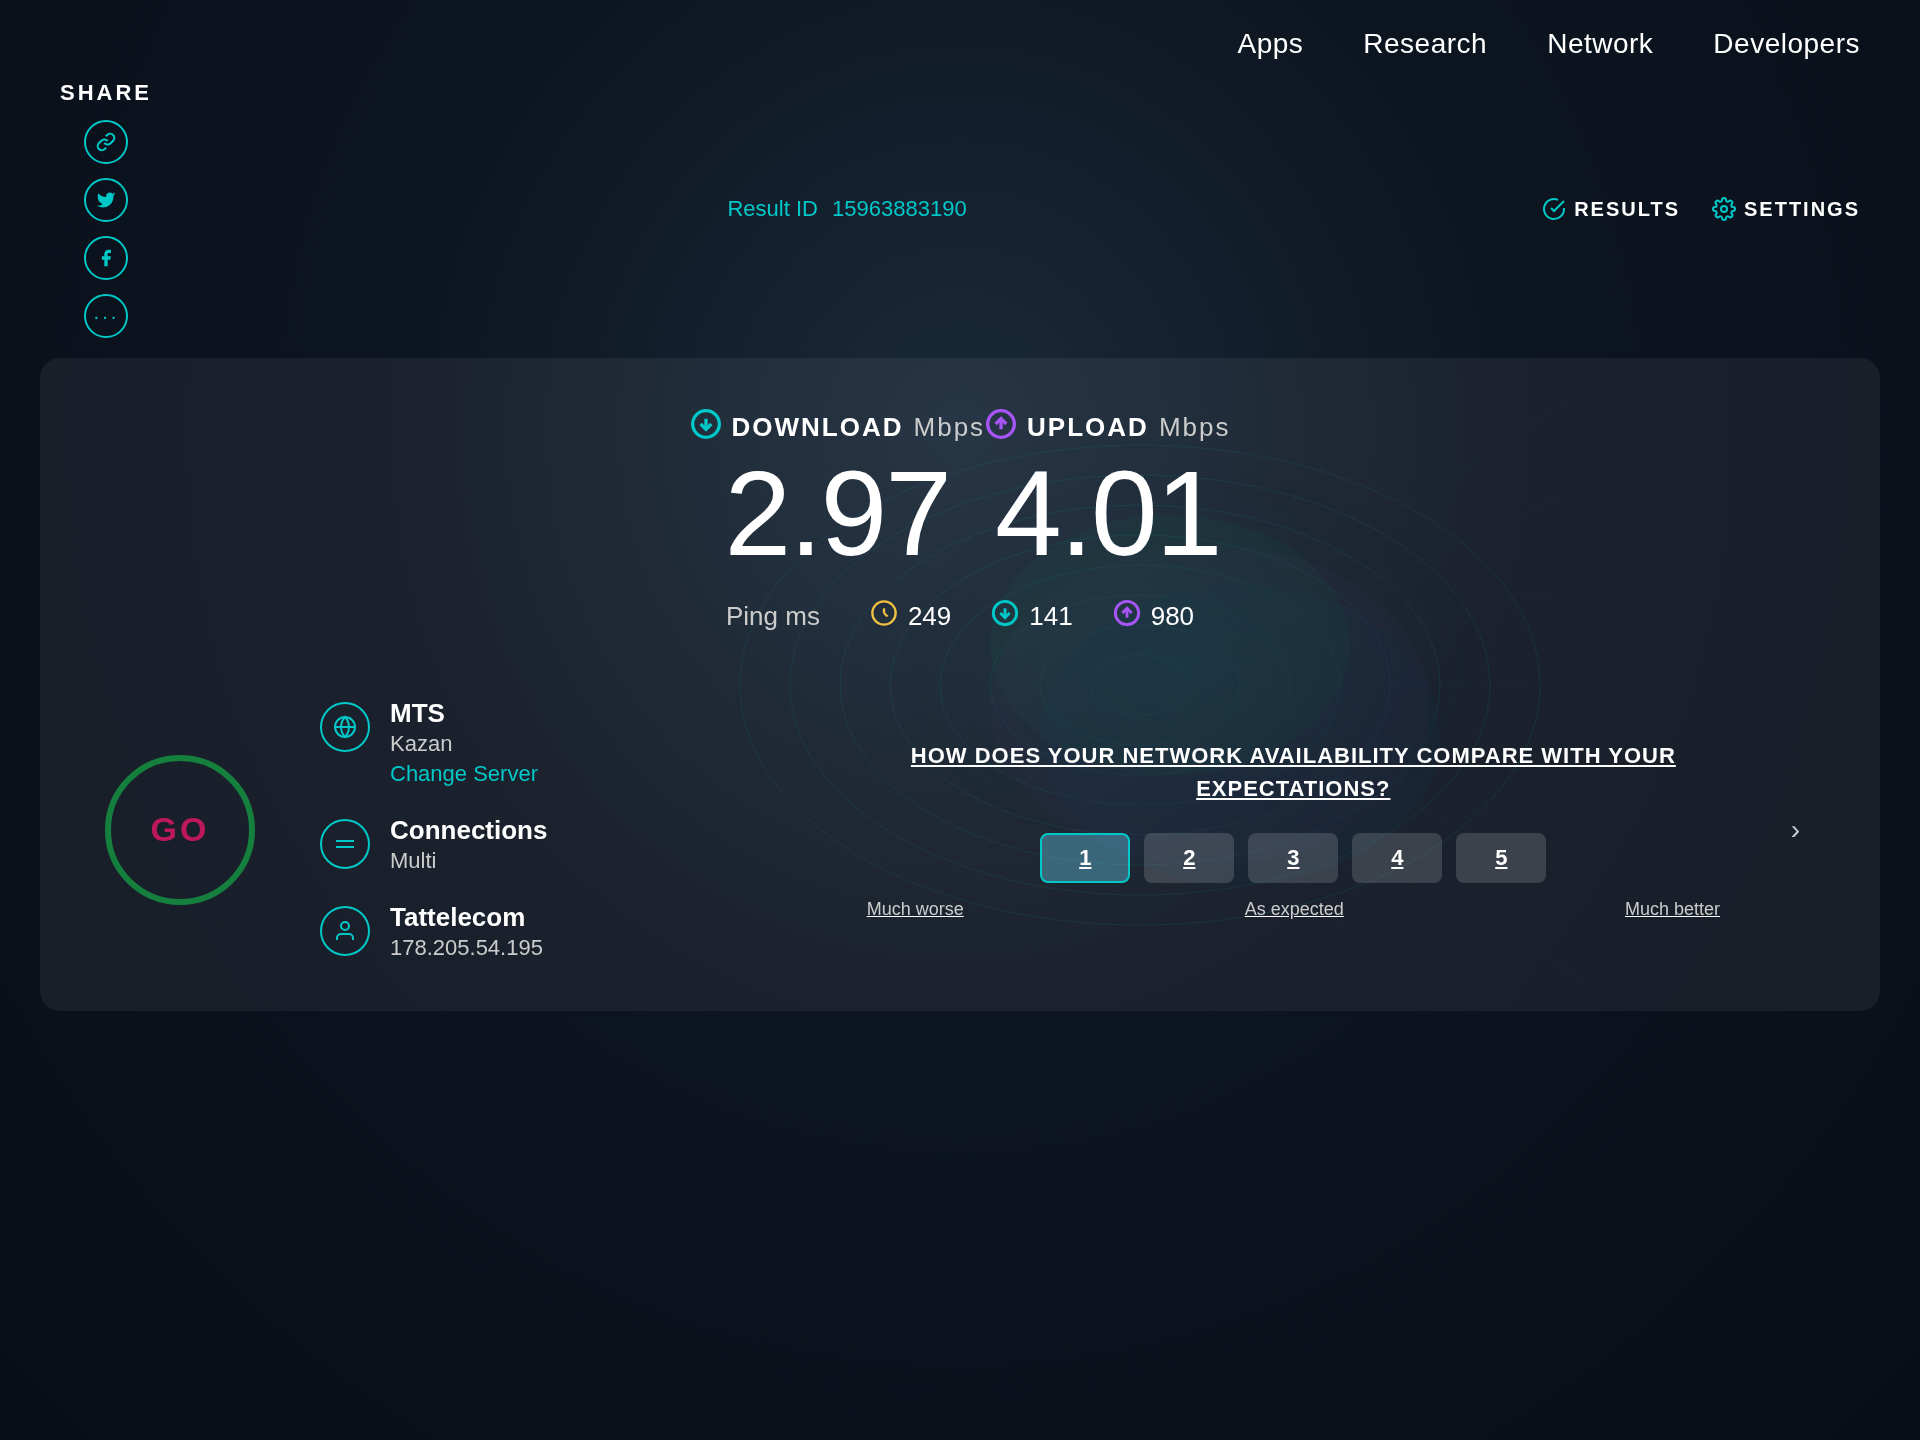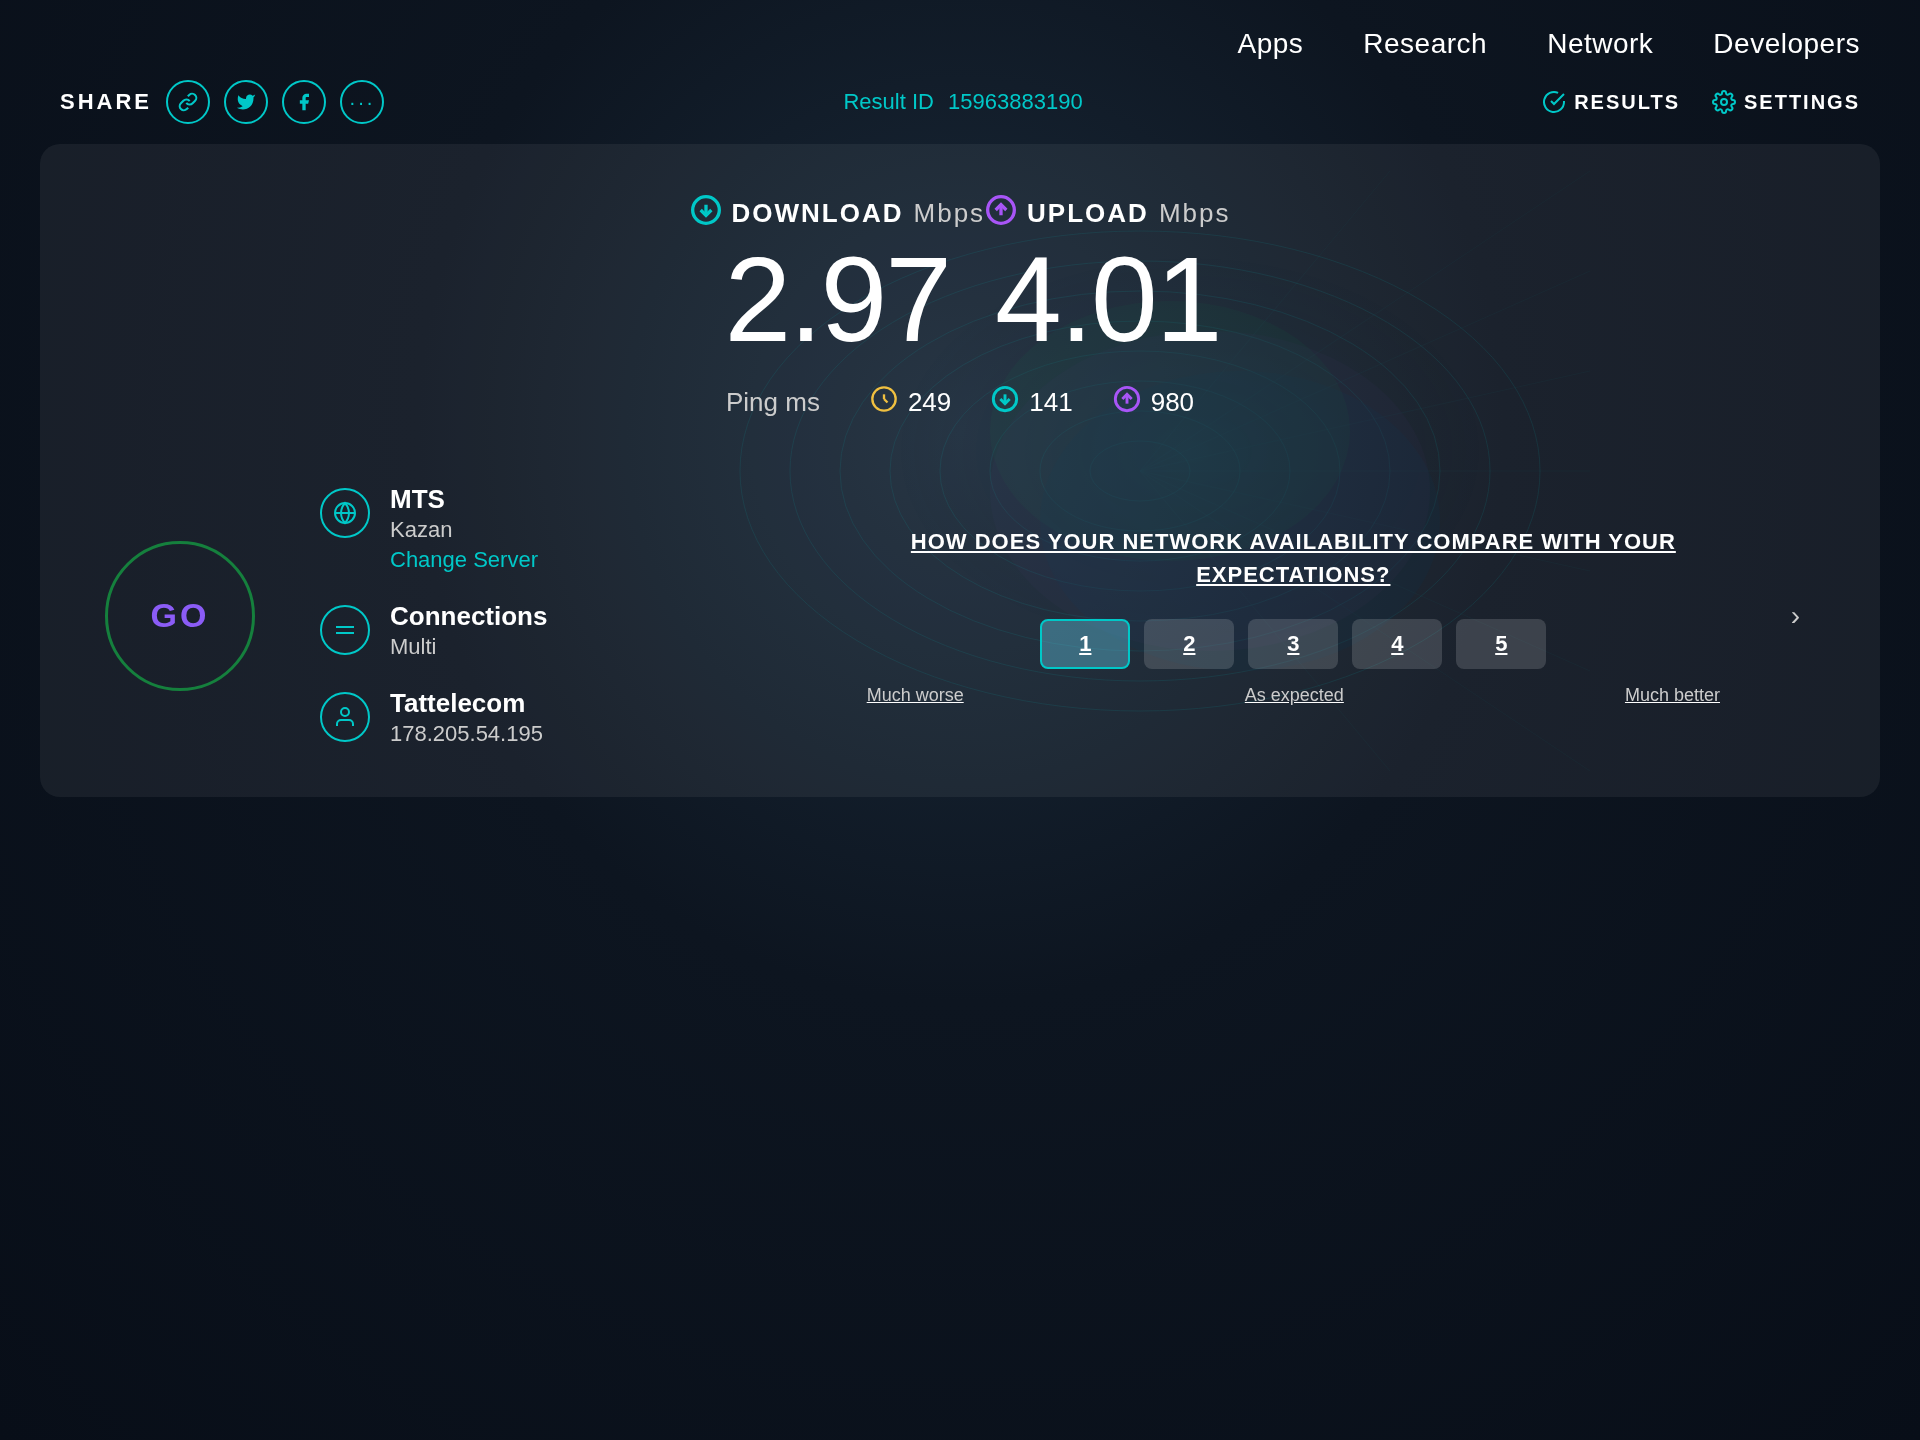--- a/index.html
+++ b/index.html
@@ -36,20 +36,21 @@
       display: flex;
       align-items: center;
       justify-content: space-between;
       padding: 0 60px 20px 60px;
     }
 
     .share-left {
       display: flex;
       align-items: center;
       gap: 14px;
+      flex-direction: column;
     }
 
     .share-label {
       font-size: 22px;
       font-weight: 700;
       letter-spacing: 3px;
       color: #fff;
     }
 
     .share-icon {
@@ -204,28 +205,28 @@
       align-items: center;
       justify-content: center;
       width: 160px;
       flex-shrink: 0;
     }
 
     .go-btn {
       width: 150px;
       height: 150px;
       border-radius: 50%;
-      border: 3px solid #15803d;
+      border: 6px solid #15803d;
       display: flex;
       align-items: center;
       justify-content: center;
       font-size: 34px;
       font-weight: 700;
       letter-spacing: 3px;
-      color: #8b5cf6;
+      color: #be185d;
       cursor: pointer;
       background: transparent;
     }
 
     .info-left {
       flex: 1;
       display: flex;
       flex-direction: column;
       gap: 28px;
     }

